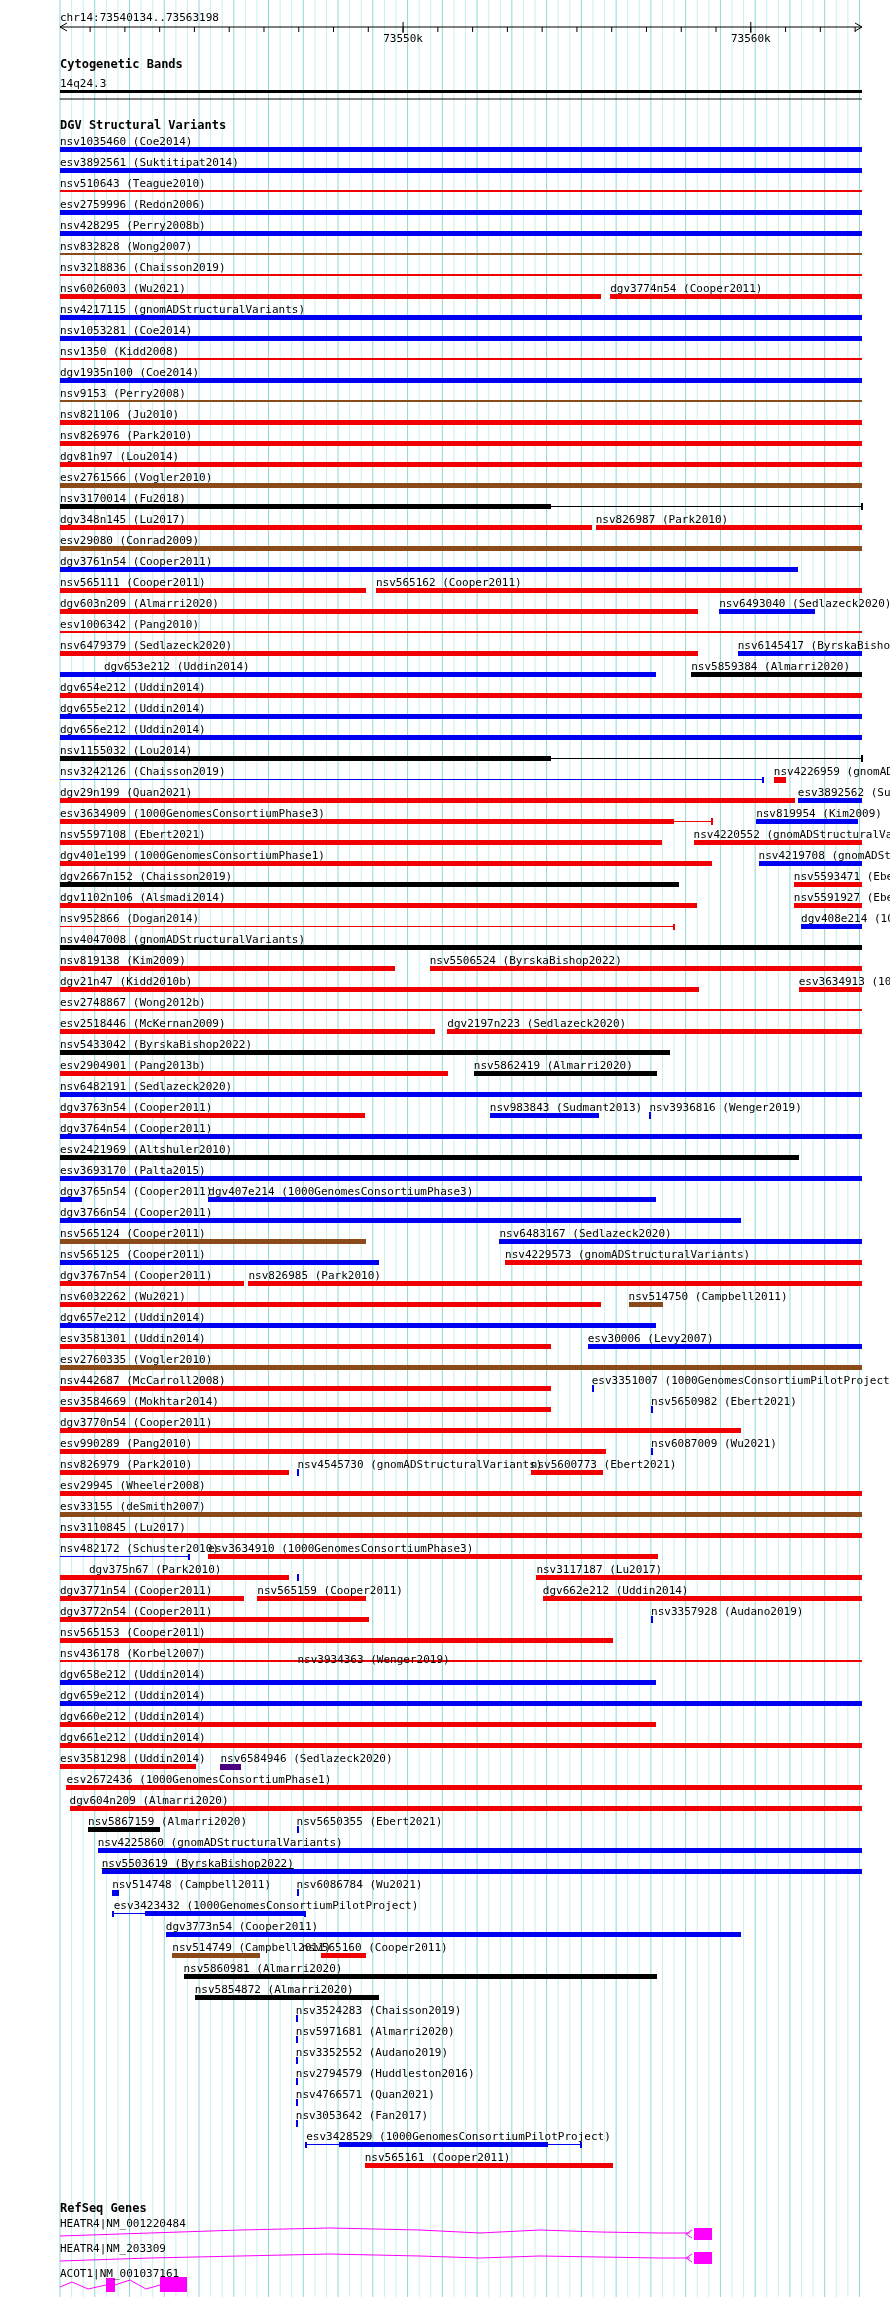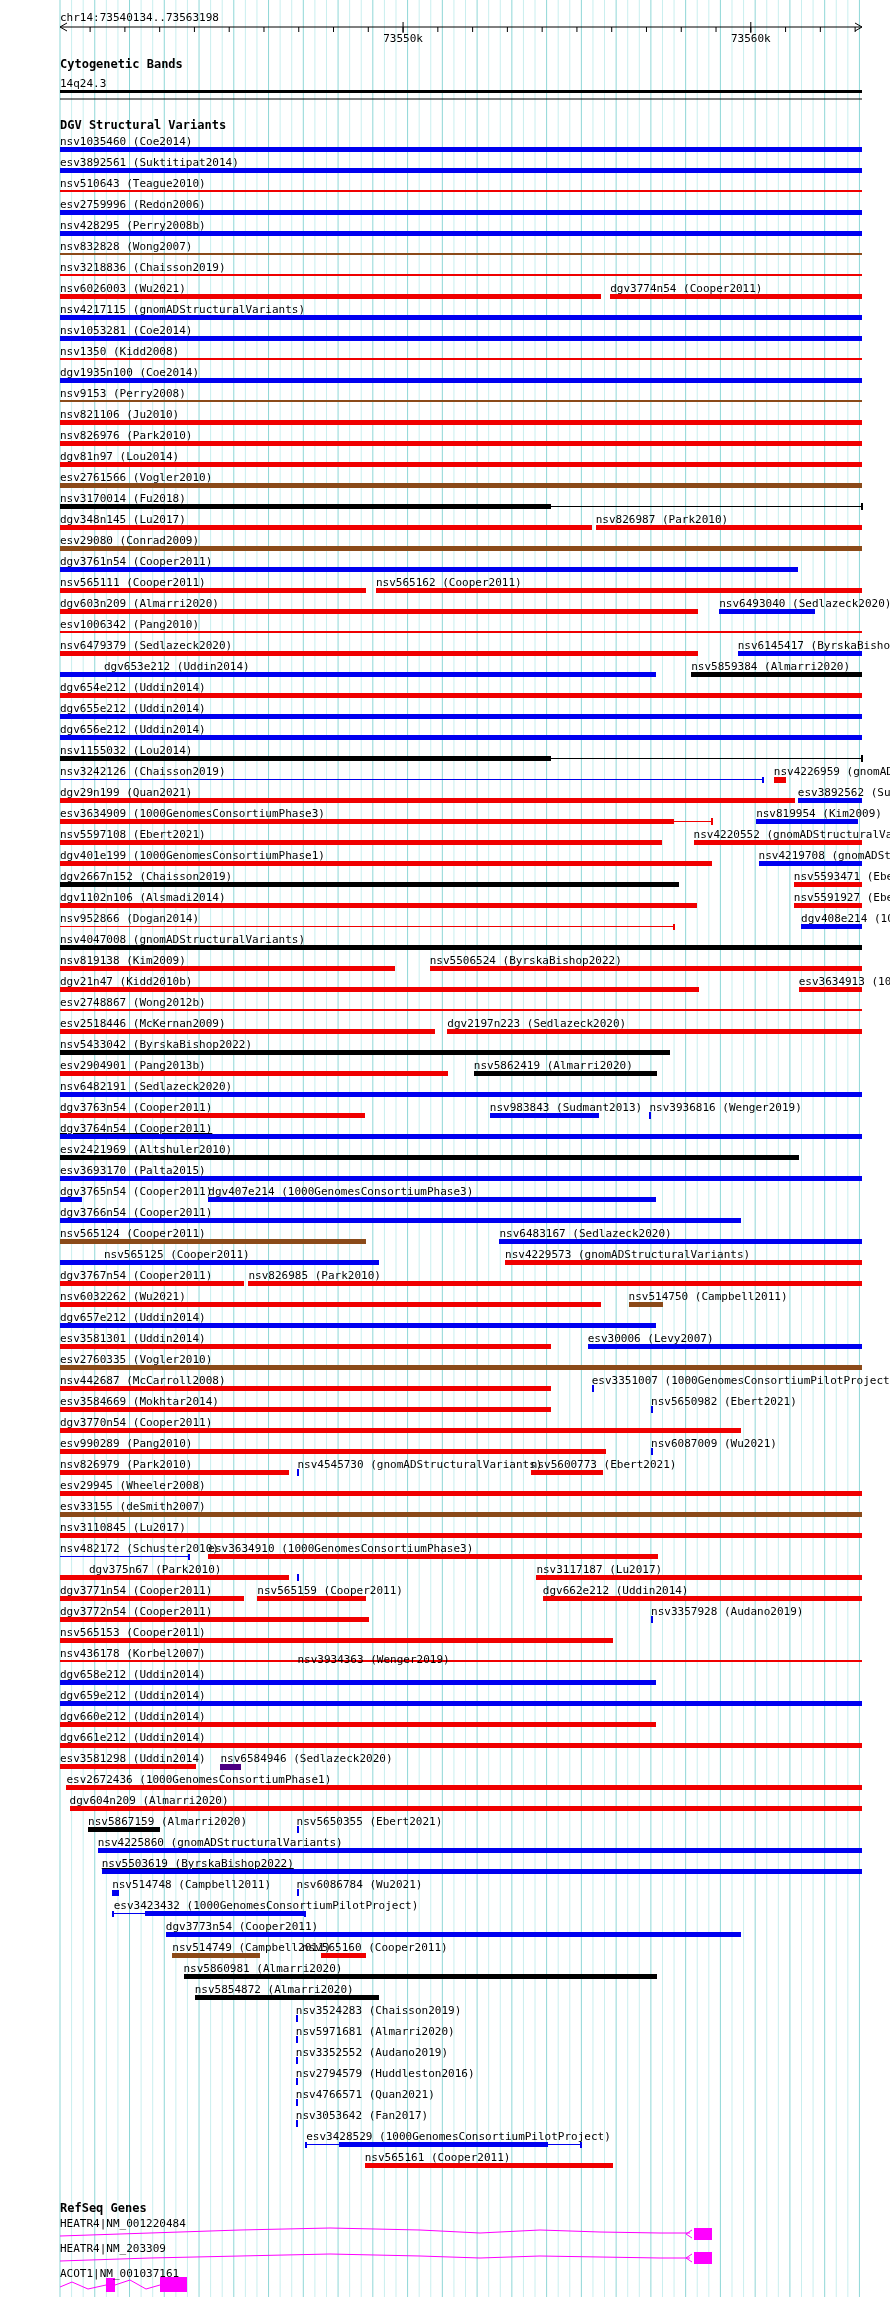--- a/index.html
+++ b/index.html
@@ -277,37 +277,37 @@
       <div class="lbl" style="position: absolute; left: 473.832px; top: 1060px; z-index: 3;">nsv5862419 (Almarri2020)</div>
       <div class="seg" style="position: absolute; left: 473.832px; top: 1071px; width: 183.658px; height: 5px; background: rgb(0, 0, 0);"></div>
       <div class="lbl" style="position: absolute; left: 60px; top: 1081px; z-index: 3;">nsv6482191 (Sedlazeck2020)</div>
       <div class="seg" style="position: absolute; left: 60px; top: 1092px; width: 802px; height: 5px; background: rgb(0, 0, 240);"></div>
       <div class="lbl" style="position: absolute; left: 60px; top: 1102px; z-index: 3;">dgv3763n54 (Cooper2011)</div>
       <div class="seg" style="position: absolute; left: 60px; top: 1113px; width: 304.76px; height: 5px; background: rgb(240, 0, 0);"></div>
       <div class="lbl" style="position: absolute; left: 489.872px; top: 1102px; z-index: 3;">nsv983843 (Sudmant2013)</div>
       <div class="seg" style="position: absolute; left: 489.872px; top: 1113px; width: 109.072px; height: 5px; background: rgb(0, 0, 240);"></div>
       <div class="lbl" style="position: absolute; left: 649.47px; top: 1102px; z-index: 3;">nsv3936816 (Wenger2019)</div>
       <div class="seg" style="position: absolute; left: 649.47px; top: 1112px; width: 2px; height: 7px; background: rgb(0, 0, 240);"></div>
-      <div class="lbl" style="position: absolute; left: 60px; top: 1123px; z-index: 3; text-decoration: underline;">dgv3764n54 (Cooper2011)</div>
+      <div class="lbl" style="position: absolute; left: 60px; top: 1123px; z-index: 3;">dgv3764n54 (Cooper2011)</div>
       <div class="seg" style="position: absolute; left: 60px; top: 1134px; width: 802px; height: 5px; background: rgb(0, 0, 240);"></div>
       <div class="lbl" style="position: absolute; left: 60px; top: 1144px; z-index: 3;">esv2421969 (Altshuler2010)</div>
       <div class="seg" style="position: absolute; left: 60px; top: 1155px; width: 738.642px; height: 5px; background: rgb(0, 0, 0);"></div>
       <div class="lbl" style="position: absolute; left: 60px; top: 1165px; z-index: 3;">esv3693170 (Palta2015)</div>
       <div class="seg" style="position: absolute; left: 60px; top: 1176px; width: 802px; height: 5px; background: rgb(0, 0, 240);"></div>
       <div class="lbl" style="position: absolute; left: 60px; top: 1186px; z-index: 3;">dgv3765n54 (Cooper2011)</div>
       <div class="seg" style="position: absolute; left: 60px; top: 1197px; width: 22.456px; height: 5px; background: rgb(0, 0, 240);"></div>
       <div class="lbl" style="position: absolute; left: 208.37px; top: 1186px; z-index: 3;">dgv407e214 (1000GenomesConsortiumPhase3)</div>
       <div class="seg" style="position: absolute; left: 208.37px; top: 1197px; width: 447.516px; height: 5px; background: rgb(0, 0, 240);"></div>
       <div class="lbl" style="position: absolute; left: 60px; top: 1207px; z-index: 3;">dgv3766n54 (Cooper2011)</div>
       <div class="seg" style="position: absolute; left: 60px; top: 1218px; width: 680.898px; height: 5px; background: rgb(0, 0, 240);"></div>
       <div class="lbl" style="position: absolute; left: 60px; top: 1228px; z-index: 3;">nsv565124 (Cooper2011)</div>
       <div class="seg" style="position: absolute; left: 60px; top: 1239px; width: 306.364px; height: 5px; background: rgb(139, 74, 25);"></div>
       <div class="lbl" style="position: absolute; left: 499.496px; top: 1228px; z-index: 3; text-align: right;">nsv6483167 (Sedlazeck2020)</div>
       <div class="seg" style="position: absolute; left: 499.496px; top: 1239px; width: 362.504px; height: 5px; background: rgb(0, 0, 240);"></div>
-      <div class="lbl" style="position: absolute; left: 60px; top: 1249px; z-index: 3; margin-left: 44px;">nsv565125 (Cooper2011)</div>
+      <div class="lbl" style="position: absolute; left: 60px; top: 1249px; z-index: 3;">nsv565125 (Cooper2011)</div>
       <div class="seg" style="position: absolute; left: 60px; top: 1260px; width: 319.196px; height: 5px; background: rgb(0, 0, 240);"></div>
       <div class="lbl" style="position: absolute; left: 505.11px; top: 1249px; z-index: 3;">nsv4229573 (gnomADStructuralVariants)</div>
       <div class="seg" style="position: absolute; left: 505.11px; top: 1260px; width: 356.89px; height: 5px; background: rgb(240, 0, 0);"></div>
       <div class="lbl" style="position: absolute; left: 60px; top: 1270px; z-index: 3;">dgv3767n54 (Cooper2011)</div>
       <div class="seg" style="position: absolute; left: 60px; top: 1281px; width: 183.658px; height: 5px; background: rgb(240, 0, 0);"></div>
       <div class="lbl" style="position: absolute; left: 248.47px; top: 1270px; z-index: 3;">nsv826985 (Park2010)</div>
       <div class="seg" style="position: absolute; left: 248.47px; top: 1281px; width: 613.53px; height: 5px; background: rgb(240, 0, 0);"></div>
       <div class="lbl" style="position: absolute; left: 60px; top: 1291px; z-index: 3;">nsv6032262 (Wu2021)</div>
       <div class="seg" style="position: absolute; left: 60px; top: 1302px; width: 541.35px; height: 5px; background: rgb(240, 0, 0);"></div>
       <div class="lbl" style="position: absolute; left: 628.618px; top: 1291px; z-index: 3;">nsv514750 (Campbell2011)</div>

